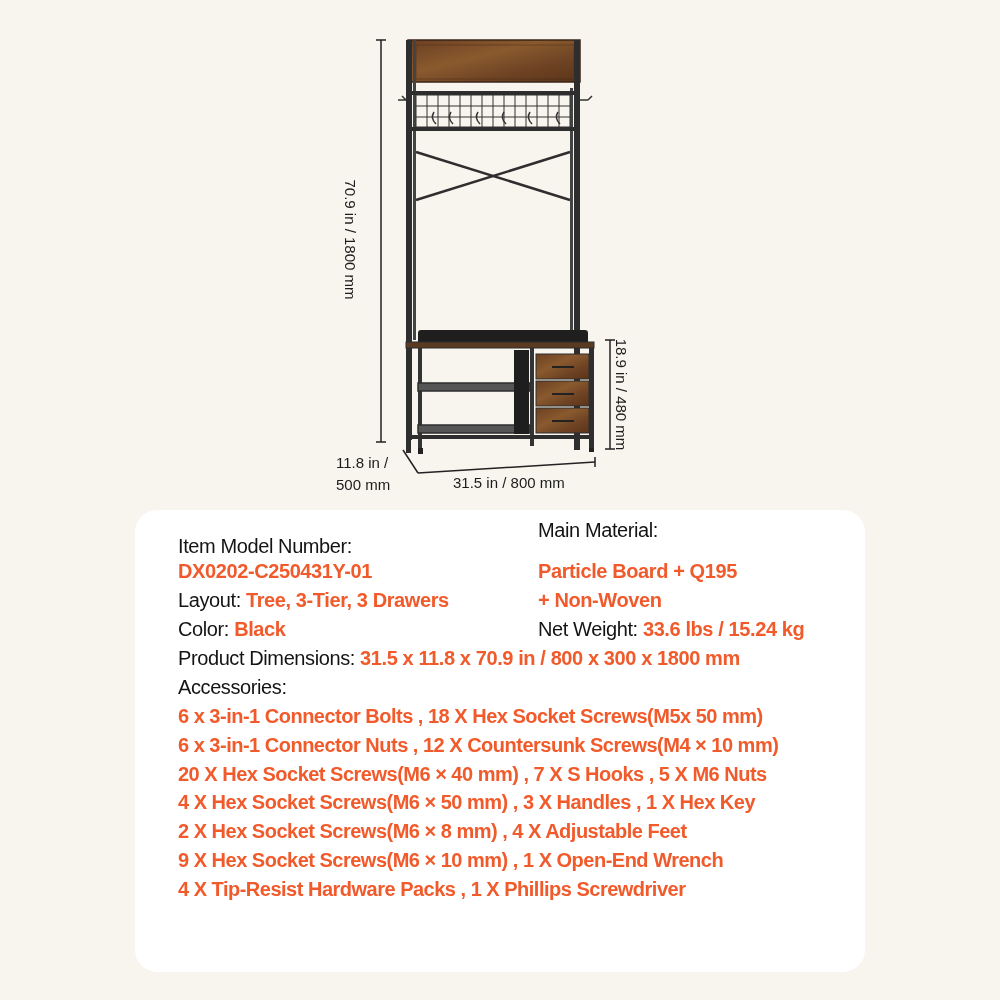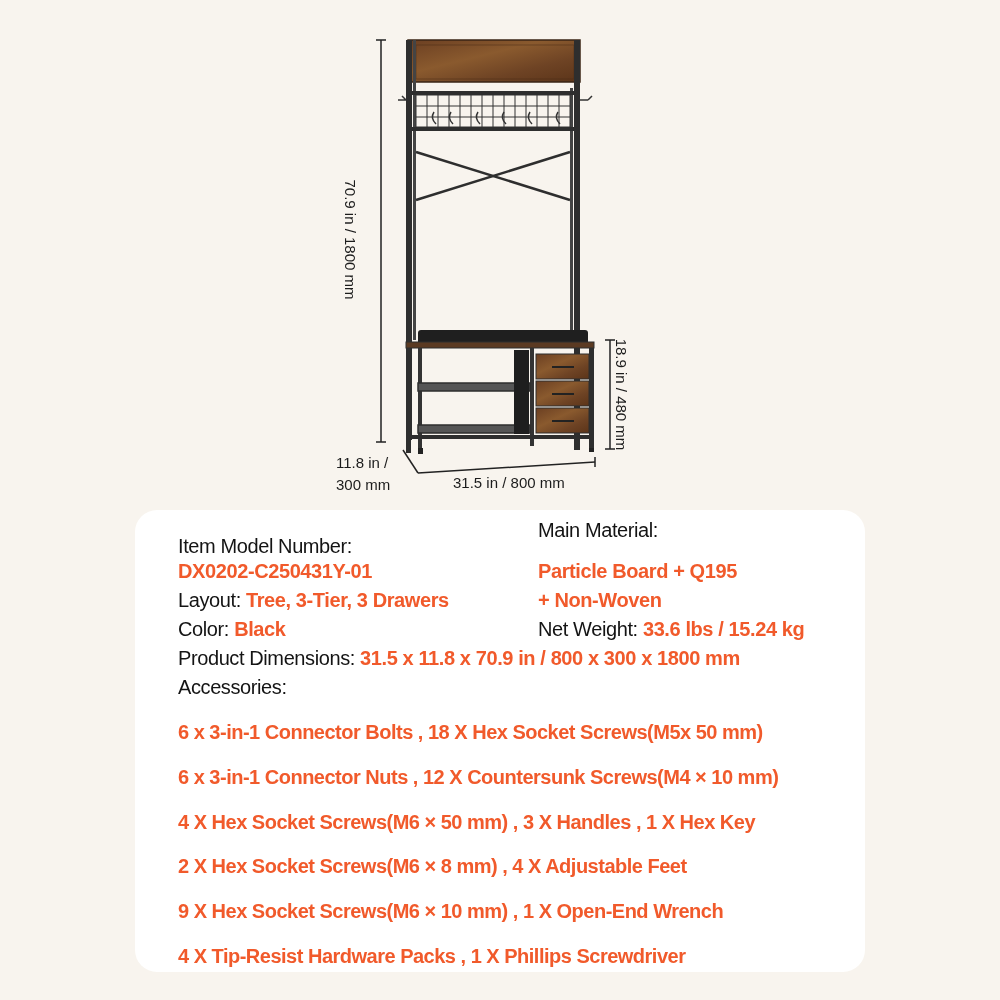--- a/index.html
+++ b/index.html
@@ -12,21 +12,21 @@
   .figure { position:absolute; left:320px; top:30px; width:320px; height:470px; }
   .dim-text { position:absolute; font-size:15px; color:#1c1c1c; line-height:19px; white-space:nowrap; }
   .dim-vert { transform-origin:center center; }
   .card {
     position:absolute; left:135px; top:510px; width:730px; height:462px;
     background:#ffffff; border-radius:22px;
   }
   .spec { position:absolute; font-size:20px; line-height:29px; color:#141414; letter-spacing:-0.4px; white-space:nowrap; }
   .accent { color:#f15a2b; font-weight:bold; }
   .acc-list { position:absolute; left:178px; top:702px; }
-  .acc-list div { font-size:20px; line-height:28.8px; color:#f15a2b; font-weight:bold; letter-spacing:-0.5px; white-space:nowrap;margin-top:16px; }
+  .acc-list div { font-size:20px; line-height:28.8px; color:#f15a2b; font-weight:bold; letter-spacing:-0.5px; white-space:nowrap; }
 </style>
 </head>
 <body>
 
 <div class="figure">
   <svg width="320" height="470" viewBox="0 0 320 470">
     <defs>
       <linearGradient id="wood" x1="0" y1="0" x2="1" y2="1">
         <stop offset="0" stop-color="#6b3f22"></stop>
         <stop offset="0.4" stop-color="#8a5a2e"></stop>
@@ -114,21 +114,21 @@
     <line x1="232" y1="364" x2="254" y2="364" stroke="#222" stroke-width="2"></line>
     <line x1="232" y1="391" x2="254" y2="391" stroke="#222" stroke-width="2"></line>
 
     <rect x="98" y="418" width="5" height="6" fill="#222"></rect>
     <rect x="269" y="418" width="5" height="4" fill="#222"></rect>
   </svg>
 
   <div class="dim-text dim-vert" style="left:-40px; top:200px; width:140px; text-align:center; transform:rotate(90deg);">70.9 in / 1800 mm</div>
   <div class="dim-text dim-vert" style="left:236px; top:355px; width:130px; text-align:center; transform:rotate(90deg);">18.9 in / 480 mm</div>
   <div class="dim-text" style="left:16px; top:423px;">11.8 in /</div>
-  <div class="dim-text" style="left:16px; top:445px;">300 mm</div>
+  <div class="dim-text" style="left:16px; top:445px;">500 mm</div>
   <div class="dim-text" style="left:133px; top:443px;">31.5 in / 800 mm</div>
 </div>
 
 <div class="card"></div>
 
 <div class="spec" style="left:178px; top:532px;">Item Model Number:</div>
 <div class="spec accent" style="left:178px; top:557px;">DX0202-C250431Y-01</div>
 <div class="spec" style="left:178px; top:586px;">
   <span>Layout:</span>
   <span class="accent">Tree, 3-Tier, 3 Drawers</span>
@@ -148,17 +148,18 @@
 
 <div class="spec" style="left:178px; top:644px;">
   <span>Product Dimensions:</span>
   <span class="accent">31.5 x 11.8 x 70.9 in / 800 x 300 x 1800 mm</span>
 </div>
 <div class="spec" style="left:178px; top:673px;">Accessories:</div>
 
 <div class="acc-list">
   <div>6 x 3-in-1 Connector Bolts , 18 X Hex Socket Screws(M5x 50 mm)</div>
   <div>6 x 3-in-1 Connector Nuts , 12 X Countersunk Screws(M4 × 10 mm)</div>
+  <div>20 X Hex Socket Screws(M6 × 40 mm) , 7 X S Hooks , 5 X M6 Nuts</div>
   <div>4 X Hex Socket Screws(M6 × 50 mm) , 3 X Handles , 1 X Hex Key</div>
   <div>2 X Hex Socket Screws(M6 × 8 mm) , 4 X Adjustable Feet</div>
   <div>9 X Hex Socket Screws(M6 × 10 mm) , 1 X Open-End Wrench</div>
   <div>4 X Tip-Resist Hardware Packs , 1 X Phillips Screwdriver</div>
 </div>
 
 </body></html>

